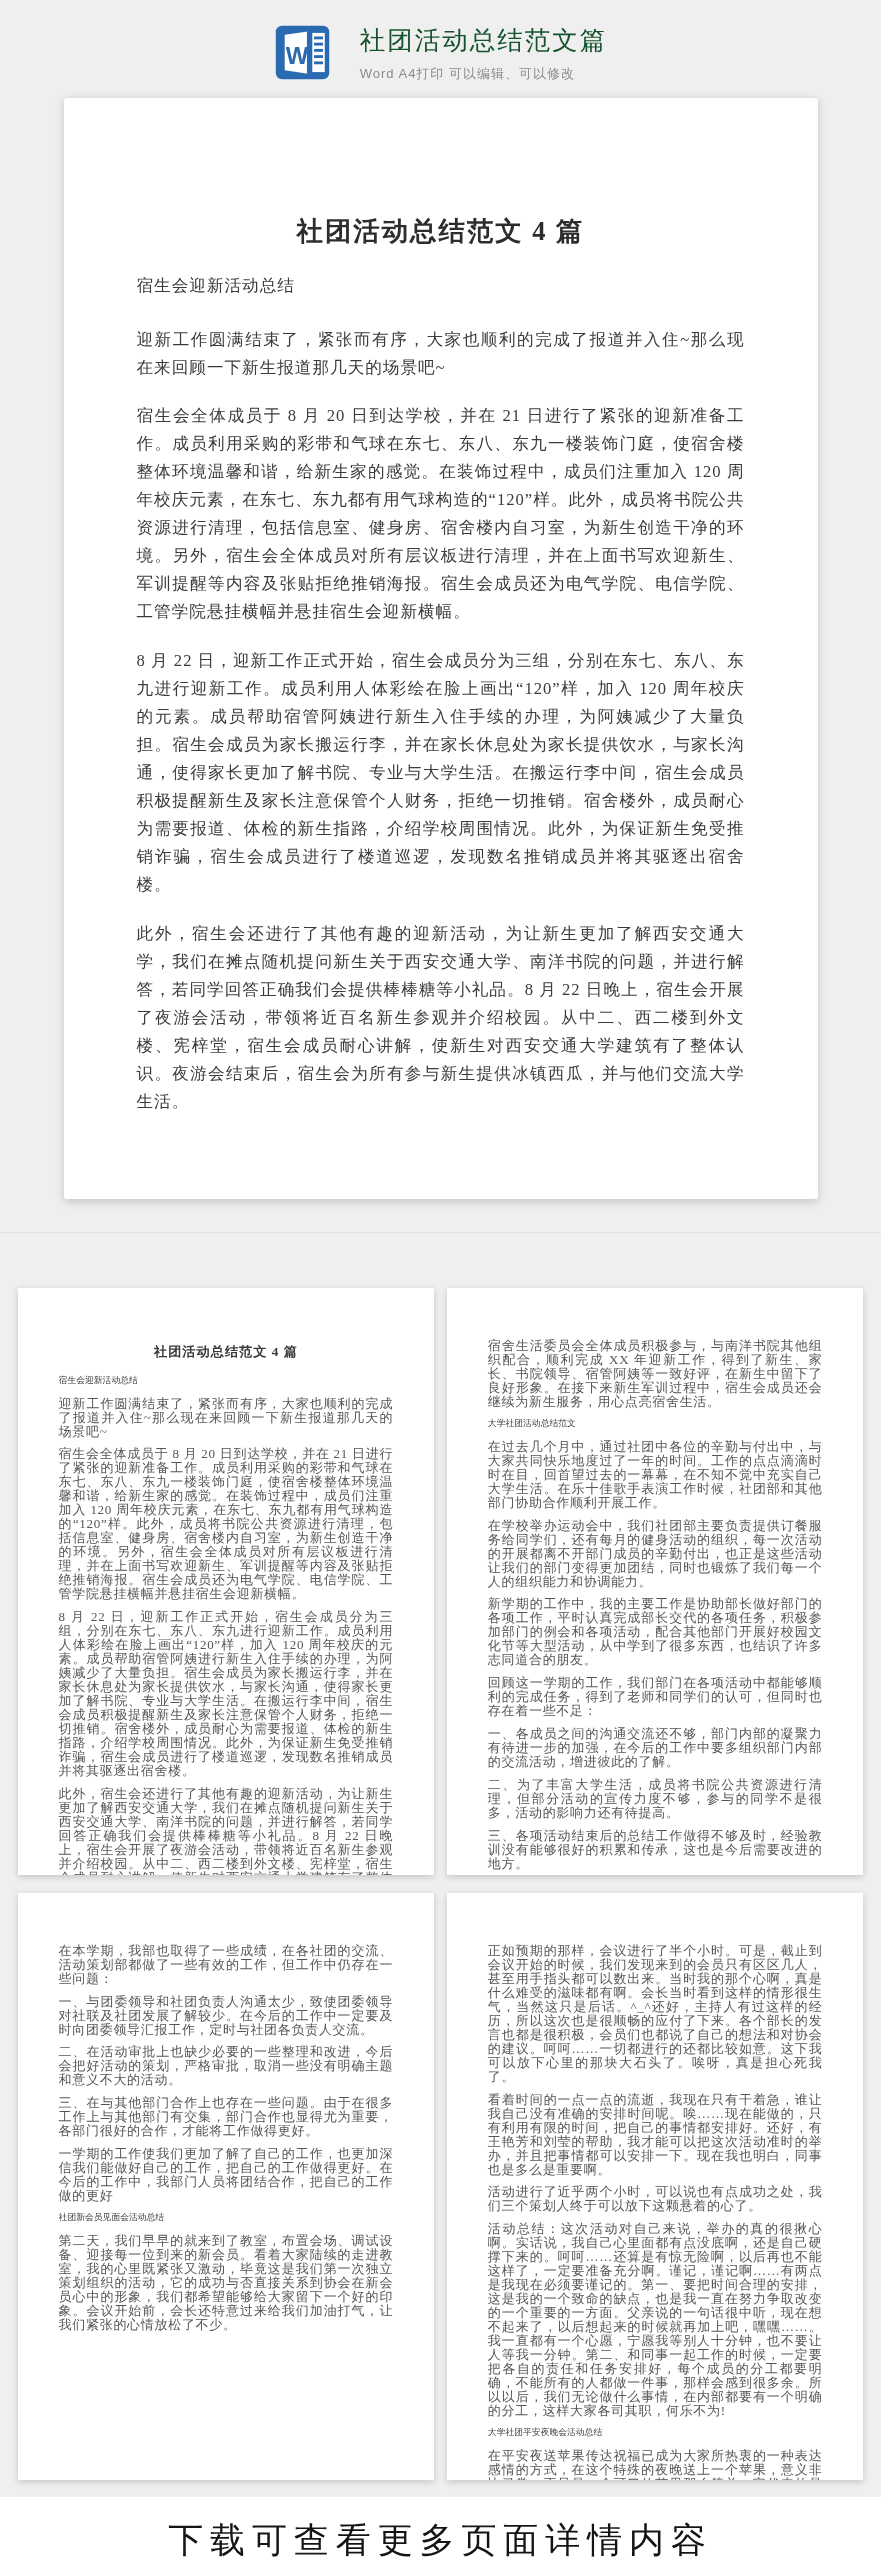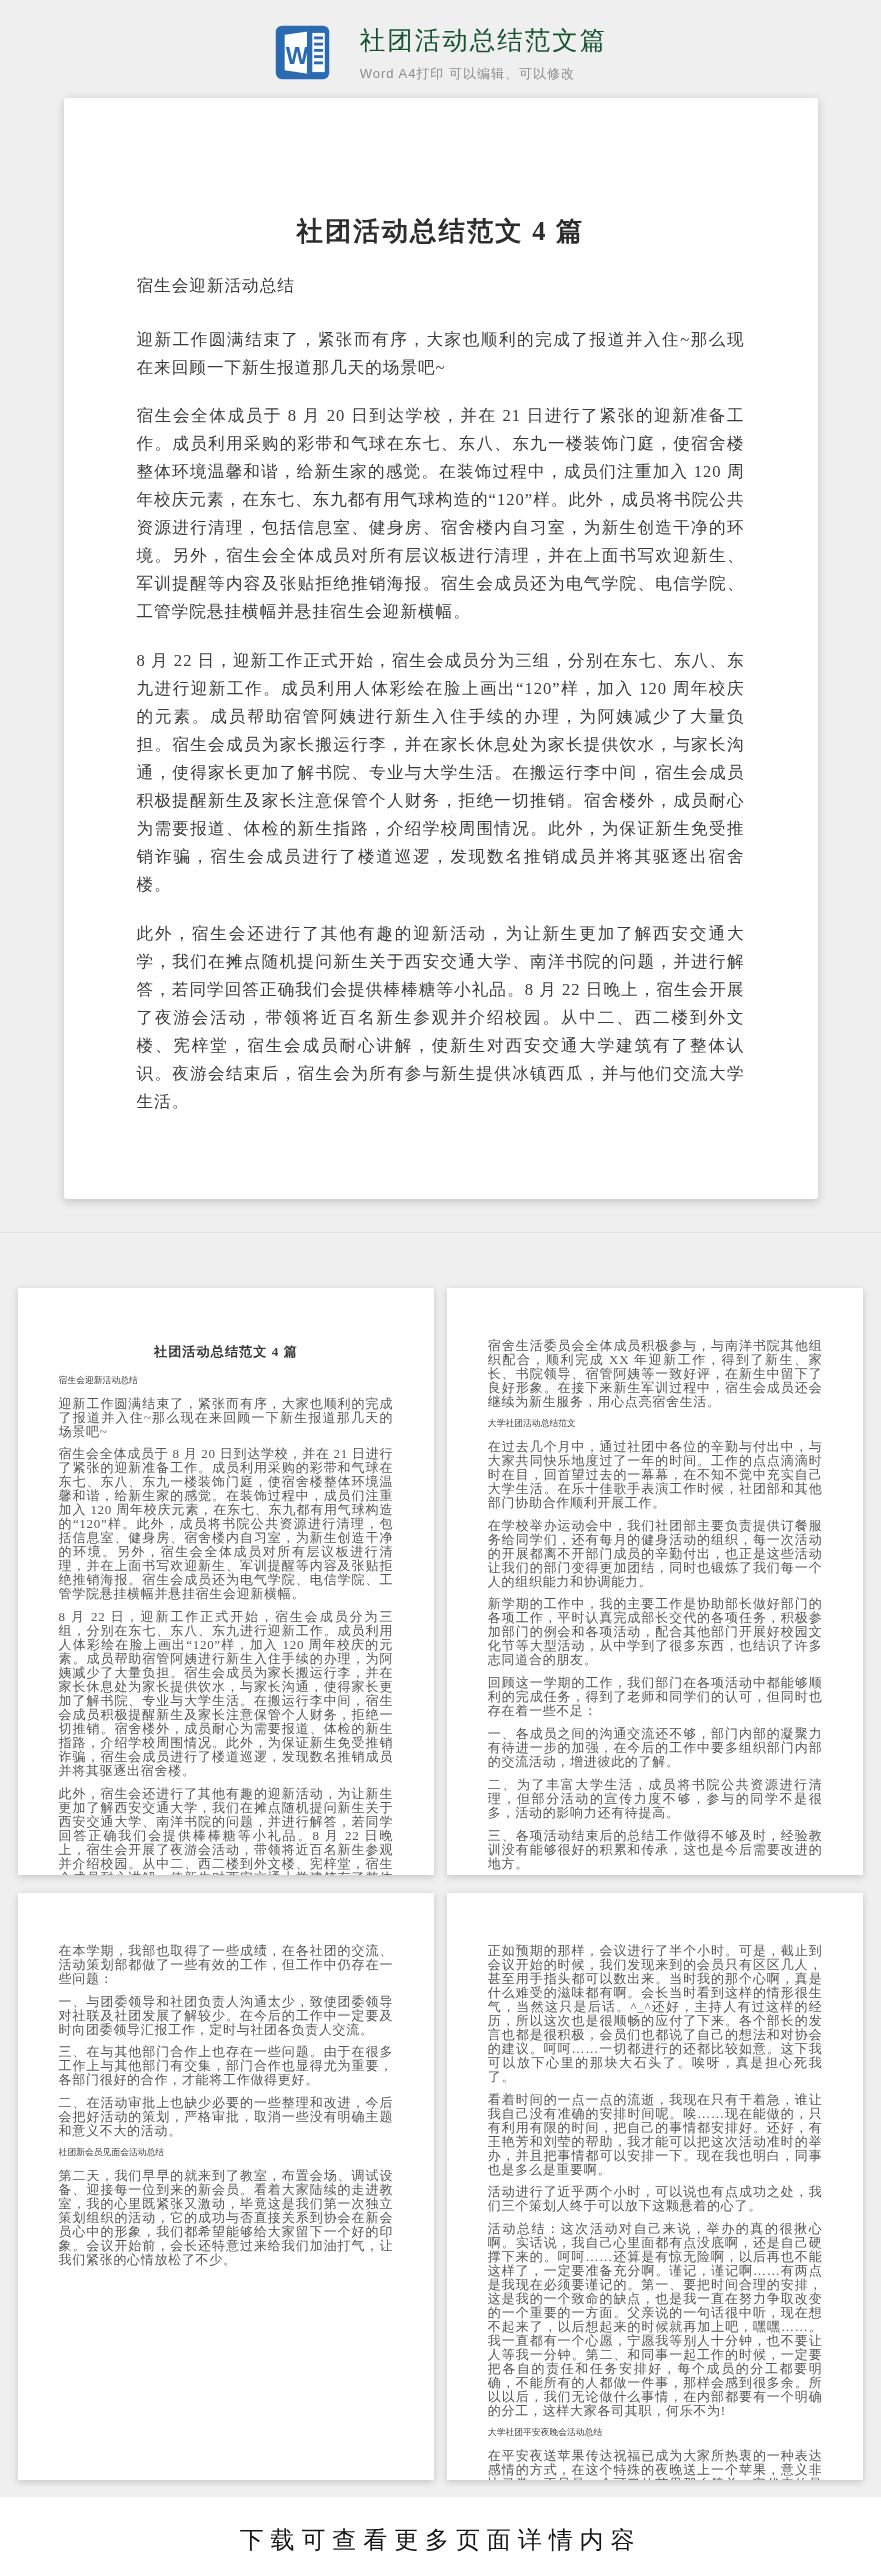--- a/index.html
+++ b/index.html
@@ -116,21 +116,21 @@
   .footer{
     margin-top:17.6px;
     height:86px;
     background:#ffffff;
     display:flex;
     align-items:center;
     justify-content:center;
   }
   .footer-text{
     margin:0;
-    font-size:24px;
+    font-size:35px;
     letter-spacing:6.9px;
     color:#141414;
     font-weight:400;
     font-family:"Liberation Sans",sans-serif;
   }
 </style>
 </head>
 <body>
 
 <div>
@@ -187,22 +187,23 @@
           <p class="doc-para">在学校举办运动会中，我们社团部主要负责提供订餐服务给同学们，还有每月的健身活动的组织，每一次活动的开展都离不开部门成员的辛勤付出，也正是这些活动让我们的部门变得更加团结，同时也锻炼了我们每一个人的组织能力和协调能力。</p>
           <p class="doc-para">新学期的工作中，我的主要工作是协助部长做好部门的各项工作，平时认真完成部长交代的各项任务，积极参加部门的例会和各项活动，配合其他部门开展好校园文化节等大型活动，从中学到了很多东西，也结识了许多志同道合的朋友。</p>
           <p class="doc-para">回顾这一学期的工作，我们部门在各项活动中都能够顺利的完成任务，得到了老师和同学们的认可，但同时也存在着一些不足：</p>
           <p class="doc-para">一、各成员之间的沟通交流还不够，部门内部的凝聚力有待进一步的加强，在今后的工作中要多组织部门内部的交流活动，增进彼此的了解。</p>
           <p class="doc-para">二、为了丰富大学生活，成员将书院公共资源进行清理，但部分活动的宣传力度不够，参与的同学不是很多，活动的影响力还有待提高。</p>
           <p class="doc-para">三、各项活动结束后的总结工作做得不够及时，经验教训没有能够很好的积累和传承，这也是今后需要改进的地方。</p>
         </div>
       <div class="thumb-page doc">
           <p class="doc-para">在本学期，我部也取得了一些成绩，在各社团的交流、活动策划部都做了一些有效的工作，但工作中仍存在一些问题：</p>
           <p class="doc-para">一、与团委领导和社团负责人沟通太少，致使团委领导对社联及社团发展了解较少。在今后的工作中一定要及时向团委领导汇报工作，定时与社团各负责人交流。</p>
+          <p class="doc-para">二、在活动审批上也缺少必要的一些整理和改进，今后会把好活动的策划，严格审批，取消一些没有明确主题和意义不大的活动。</p>
           <p class="doc-para">三、在与其他部门合作上也存在一些问题。由于在很多工作上与其他部门有交集，部门合作也显得尤为重要，各部门很好的合作，才能将工作做得更好。</p>
-          <p class="doc-para">二、在活动审批上也缺少必要的一些整理和改进，今后会把好活动的策划，严格审批，取消一些没有明确主题和意义不大的活动。</p>
+          <p class="doc-para">一学期的工作使我们更加了解了自己的工作，也更加深信我们能做好自己的工作，把自己的工作做得更好。在今后的工作中，我部门人员将团结合作，把自己的工作做的更好</p>
           <h3 class="doc-heading">社团新会员见面会活动总结</h3>
           <p class="doc-para">第二天，我们早早的就来到了教室，布置会场、调试设备、迎接每一位到来的新会员。看着大家陆续的走进教室，我的心里既紧张又激动，毕竟这是我们第一次独立策划组织的活动，它的成功与否直接关系到协会在新会员心中的形象，我们都希望能够给大家留下一个好的印象。会议开始前，会长还特意过来给我们加油打气，让我们紧张的心情放松了不少。</p>
         </div>
       <div class="thumb-page doc">
           <p class="doc-para">正如预期的那样，会议进行了半个小时。可是，截止到会议开始的时候，我们发现来到的会员只有区区几人，甚至用手指头都可以数出来。当时我的那个心啊，真是什么难受的滋味都有啊。会长当时看到这样的情形很生气，当然这只是后话。^_^还好，主持人有过这样的经历，所以这次也是很顺畅的应付了下来。各个部长的发言也都是很积极，会员们也都说了自己的想法和对协会的建议。呵呵……一切都进行的还都比较如意。这下我可以放下心里的那块大石头了。唉呀，真是担心死我了。</p>
           <p class="doc-para">看着时间的一点一点的流逝，我现在只有干着急，谁让我自己没有准确的安排时间呢。唉……现在能做的，只有利用有限的时间，把自己的事情都安排好。还好，有王艳芳和刘莹的帮助，我才能可以把这次活动准时的举办，并且把事情都可以安排一下。现在我也明白，同事也是多么是重要啊。</p>
           <p class="doc-para">活动进行了近乎两个小时，可以说也有点成功之处，我们三个策划人终于可以放下这颗悬着的心了。</p>
           <p class="doc-para">活动总结：这次活动对自己来说，举办的真的很揪心啊。实话说，我自己心里面都有点没底啊，还是自己硬撑下来的。呵呵……还算是有惊无险啊，以后再也不能这样了，一定要准备充分啊。谨记，谨记啊……有两点是我现在必须要谨记的。第一、要把时间合理的安排，这是我的一个致命的缺点，也是我一直在努力争取改变的一个重要的一方面。父亲说的一句话很中听，现在想不起来了，以后想起来的时候就再加上吧，嘿嘿……。我一直都有一个心愿，宁愿我等别人十分钟，也不要让人等我一分钟。第二、和同事一起工作的时候，一定要把各自的责任和任务安排好，每个成员的分工都要明确，不能所有的人都做一件事，那样会感到很多余。所以以后，我们无论做什么事情，在内部都要有一个明确的分工，这样大家各司其职，何乐不为!</p>
           <h3 class="doc-heading">大学社团平安夜晚会活动总结</h3>
           <p class="doc-para">在平安夜送苹果传达祝福已成为大家所热衷的一种表达感情的方式，在这个特殊的夜晚送上一个苹果，意义非比寻常。不只是一个可口的苹果那么简单，它代表的是我们对朋友、同学、恋人、师长、亲友等的祝福和慰问，同时也是一份惊喜。</p>

